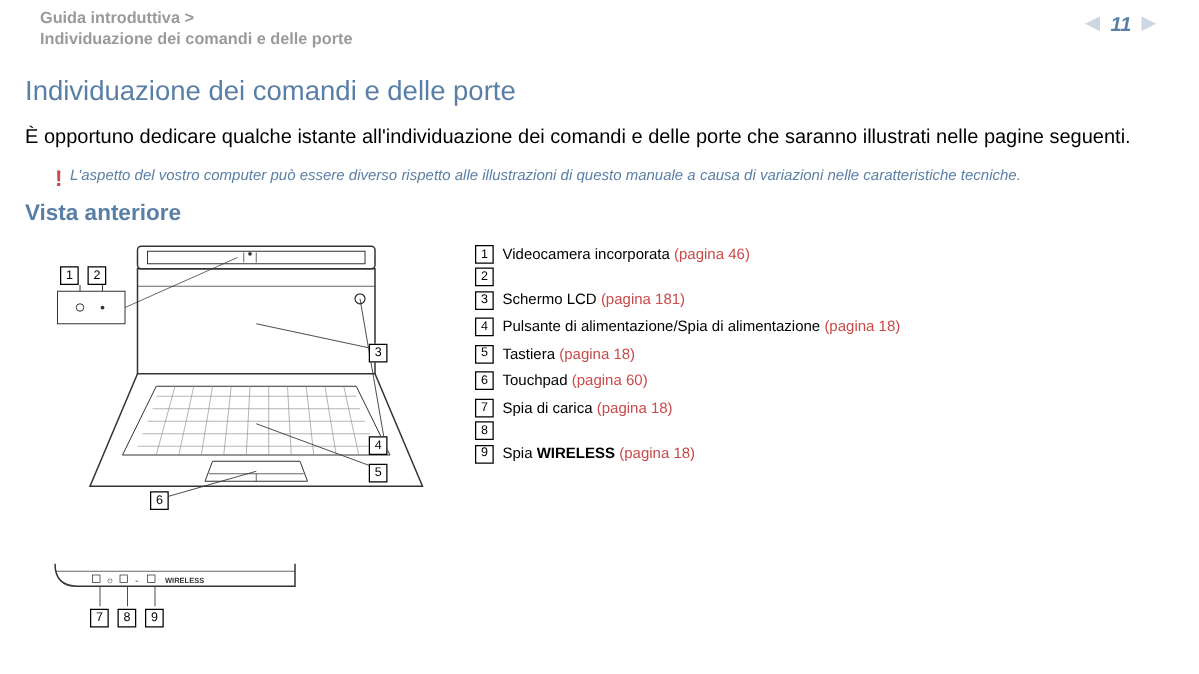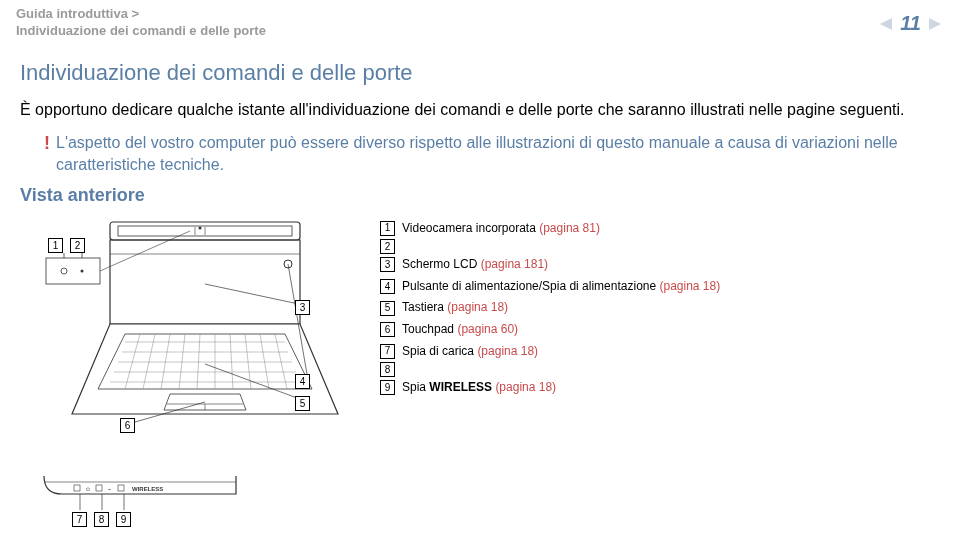--- a/index.html
+++ b/index.html
@@ -5,37 +5,37 @@
     * { margin: 0; padding: 0; box-sizing: border-box; }
     body {
       font-family: Arial, Helvetica, sans-serif;
       width: 959px;
       height: 539px;
       background: #fff;
       position: relative;
       overflow: hidden;
     }
     .header {
-      padding: 6px 16px 4px;
+      padding: 6px 32px 4px;
       display: flex;
       justify-content: space-between;
       align-items: flex-start;
     }
     .breadcrumb {
       color: #9a9a9a;
       font-size: 13px;
       font-weight: bold;
       line-height: 1.3;
     }
     .page-nav {
       display: flex;
       align-items: center;
       gap: 8px;
       color: #5a7fa6;
-      font-size: 20px;
+      font-size: 16px;
       font-style: italic;
       font-weight: bold;
       margin-top: 6px;
     }
     .nav-arrow { display: inline-block; }
     .content { padding: 16px 20px 0; }
     .title {
       color: #5a7fa6;
       font-size: 22px;
       font-weight: normal;
@@ -46,21 +46,21 @@
       line-height: 1.5;
       margin-bottom: 10px;
     }
     .note {
       display: flex;
       gap: 6px;
       margin-left: 24px;
       margin-bottom: 8px;
     }
     .note-icon { color: #c94a4a; font-size: 18px; font-weight: bold; line-height: 1; margin-top:2px; }
-    .note-text { color: #5a7fa6; font-size: 16px; line-height: 1.4; }
+    .note-text { color: #5a7fa6; font-size: 12px; line-height: 1.4; font-style: italic; }
     .subtitle {
       color: #5a7fa6;
       font-size: 18px;
       font-weight: bold;
       margin-bottom: 8px;
     }
     .main-row {
       display: flex;
       gap: 20px;
       align-items: flex-start;
@@ -228,21 +228,21 @@
         <div class="callout c7">7</div>
         <div class="callout c8">8</div>
         <div class="callout c9">9</div>
       </div>
 
     </div>
 
     <div class="legend-col" id="legend">
         <div class="legend-item">
           <span class="num-box">1</span>
-          <span>Videocamera incorporata <span class="link-text">(pagina 81)</span></span>
+          <span>Videocamera incorporata <span class="link-text">(pagina 46)</span></span>
         </div>
         <div class="legend-item">
           <span class="num-box">2</span>
         </div>
         <div class="legend-item">
           <span class="num-box">3</span>
           <span>Schermo LCD <span class="link-text">(pagina 181)</span></span>
         </div>
         <div class="legend-item">
           <span class="num-box">4</span>

